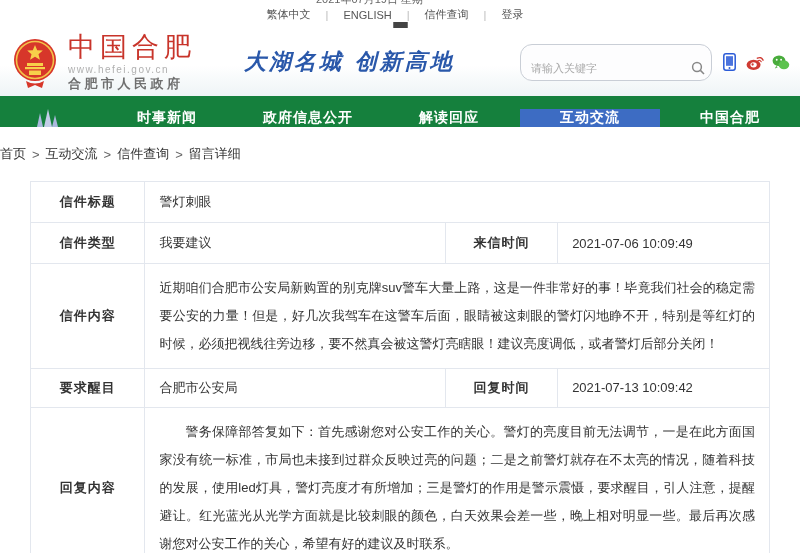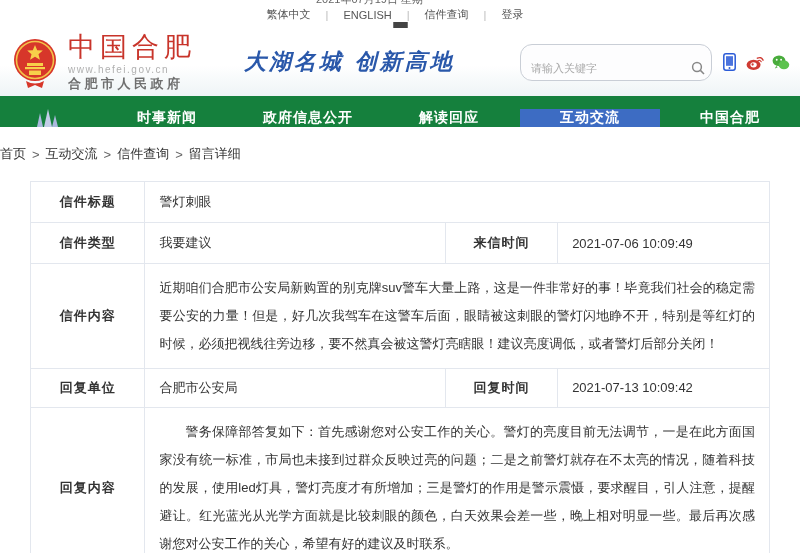--- a/index.html
+++ b/index.html
@@ -213,21 +213,21 @@
       <td class="lbl">信件类型</td>
       <td>我要建议</td>
       <td class="lbl">来信时间</td>
       <td>2021-07-06 10:09:49</td>
     </tr>
     <tr>
       <td class="lbl">信件内容</td>
       <td colspan="3" class="content-cell">近期咱们合肥市公安局新购置的别克牌suv警车大量上路，这是一件非常好的事！毕竟我们社会的稳定需要公安的力量！但是，好几次我驾车在这警车后面，眼睛被这刺眼的警灯闪地睁不开，特别是等红灯的时候，必须把视线往旁边移，要不然真会被这警灯亮瞎眼！建议亮度调低，或者警灯后部分关闭！</td>
     </tr>
     <tr class="r-unit">
-      <td class="lbl">回复单位</td>
+      <td class="lbl">要求醒目</td>
       <td>合肥市公安局</td>
       <td class="lbl">回复时间</td>
       <td>2021-07-13 10:09:42</td>
     </tr>
     <tr>
       <td class="lbl">回复内容</td>
       <td colspan="3" class="content-cell reply-cell">警务保障部答复如下：首先感谢您对公安工作的关心。警灯的亮度目前无法调节，一是在此方面国家没有统一标准，市局也未接到过群众反映过亮的问题；二是之前警灯就存在不太亮的情况，随着科技的发展，使用led灯具，警灯亮度才有所增加；三是警灯的作用是警示震慑，要求醒目，引人注意，提醒避让。红光蓝光从光学方面就是比较刺眼的颜色，白天效果会差一些，晚上相对明显一些。最后再次感谢您对公安工作的关心，希望有好的建议及时联系。</td>
     </tr>
   </tbody>
     </table>

